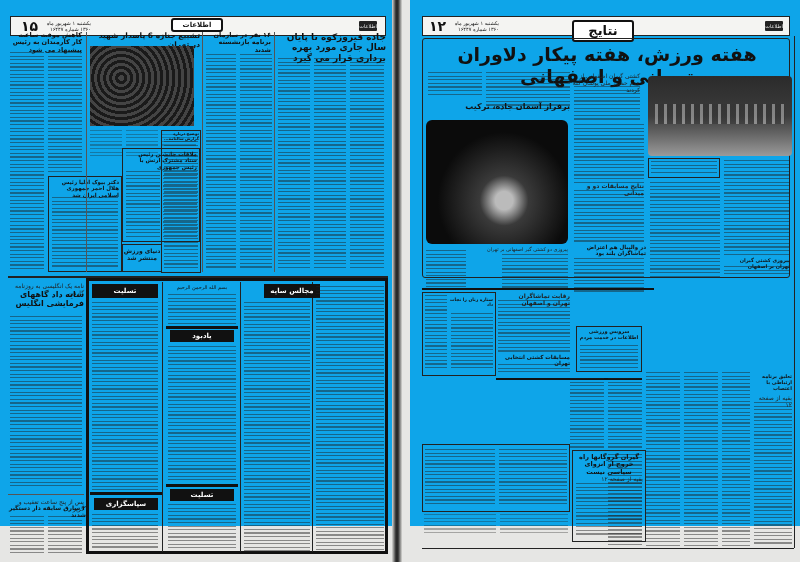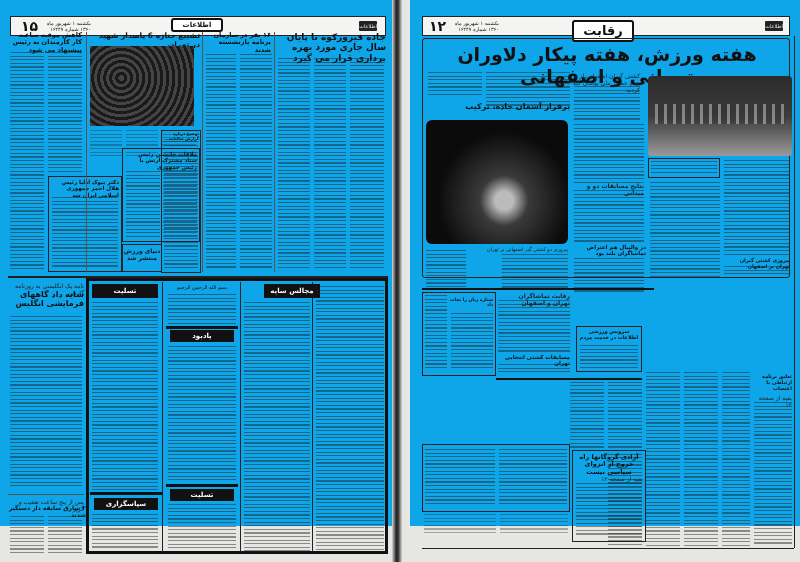--- a/index.html
+++ b/index.html
@@ -141,21 +141,21 @@
 
 <div class="gutter"></div>
 
 <div class="page page-right">
 
   <div class="abs masthead" style="left:12px; width:368px;">
     <span class="abs page-num" style="left:6px;">۱۲</span>
     <span class="abs dateline rtl" style="left:26px; width:50px;">یکشنبه ۱ شهریور ماه ۱۳۶۰ شماره ۱۶۴۴۷</span>
     <span class="abs logo" style="right:6px; width:18px;">اطلاعات</span>
   </div>
-  <div class="abs section-tag" style="left:162px; top:20px; width:62px; height:22px; font-size:13px; line-height:18px;">رقابت</div>
+  <div class="abs section-tag" style="left:162px; top:20px; width:62px; height:22px; font-size:13px; line-height:18px;">نتایج</div>
 
   <div class="box" style="left:12px; top:38px; width:368px; height:240px; border-radius:3px;"></div>
   <div class="abs headline" style="left:18px; top:44px; width:358px; font-size:19px; text-align:center;">هفته ورزش، هفته پیکار دلاوران تهرانی و اصفهانی</div>
 
   <div class="abs sub" style="left:162px; top:72px; width:68px;">کشتی گیران اصفهانی از عدم حضور ملی پوشان گله کردند</div>
   <div class="abs col" style="left:18px; top:72px; width:54px; height:24px;"></div>
   <div class="abs col" style="left:76px; top:72px; width:84px; height:38px;"></div>
   <div class="abs col" style="left:164px; top:86px; width:66px; height:36px;"></div>
 
   <div class="photo field" style="left:238px; top:76px; width:144px; height:80px; border-radius:4px;"></div>
@@ -203,21 +203,21 @@
   <div class="abs col" style="left:198px; top:378px; width:34px; height:168px;"></div>
   <div class="abs col" style="left:236px; top:372px; width:34px; height:174px;"></div>
   <div class="abs col" style="left:274px; top:372px; width:34px; height:174px;"></div>
   <div class="abs col" style="left:312px; top:372px; width:28px; height:174px;"></div>
 
   <div class="abs headline" style="left:344px; top:374px; width:38px; font-size:5px;">تعلیق برنامه ارتباطی با اعتصاب</div>
   <div class="abs sub" style="left:344px; top:394px; width:38px;">بقیه از صفحه ۱۲</div>
   <div class="abs col" style="left:344px; top:402px; width:38px; height:144px;"></div>
 
   <div class="box" style="left:162px; top:450px; width:74px; height:92px;">
-    <div class="headline" style="position:absolute; left:2px; top:3px; width:68px; font-size:6.5px; text-align:center;">آزادی گروگانها راه خروج از انزوای سیاسی نیست</div>
+    <div class="headline" style="position:absolute; left:2px; top:3px; width:68px; font-size:6.5px; text-align:center;">گیران گروگانها راه خروج از انزوای سیاسی نیست</div>
     <div class="sub" style="position:absolute; left:2px; top:24px; width:68px;">بقیه از صفحه ۱۲</div>
     <div class="col" style="position:absolute; left:3px; top:32px; width:66px; height:54px;"></div>
   </div>
 
   <div class="box" style="left:12px; top:444px; width:148px; height:68px;">
     <div class="col" style="position:absolute; left:2px; top:4px; width:70px; height:56px;"></div>
     <div class="col" style="position:absolute; left:76px; top:4px; width:68px; height:56px;"></div>
   </div>
   <div class="abs col light" style="left:14px; top:514px; width:72px; height:22px;"></div>
   <div class="abs col light" style="left:90px; top:514px; width:68px; height:22px;"></div>

